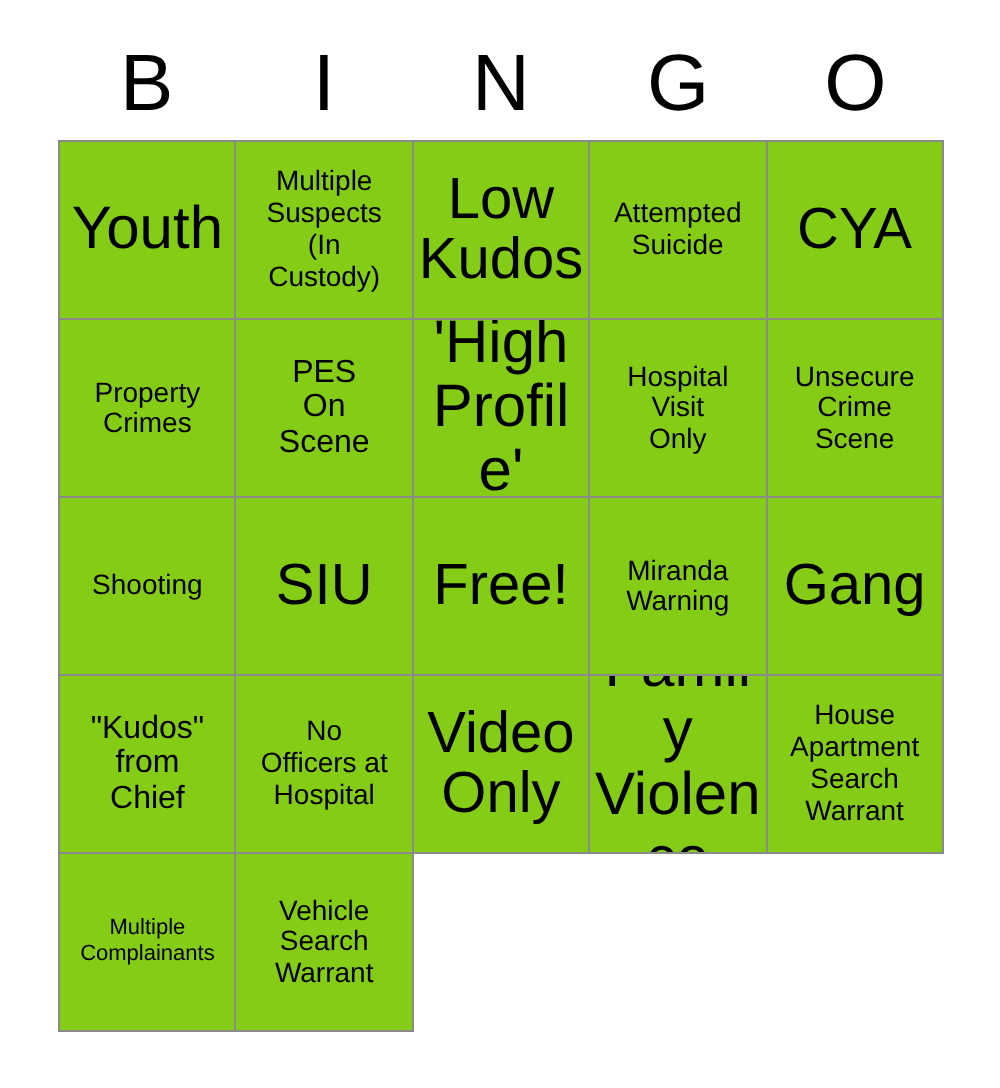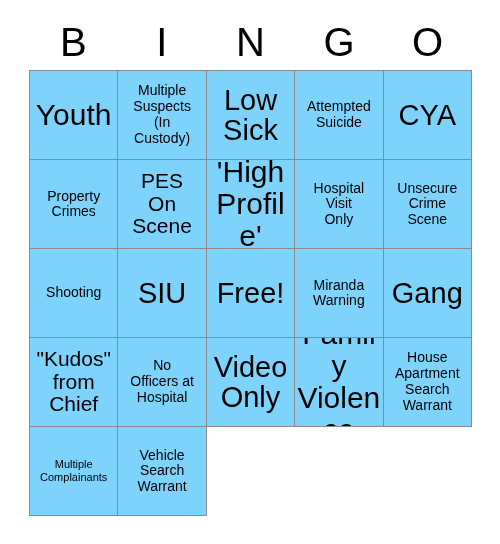--- a/index.html
+++ b/index.html
@@ -57,34 +57,34 @@
   .cell {
     border-right: 1px solid #8a8a8a;
     border-bottom: 1px solid #8a8a8a;
     box-sizing: border-box;
     display: flex;
     align-items: center;
     justify-content: center;
     text-align: center;
     padding: 1px 2px;
     overflow: hidden;
-    background: #7dd3fc;
+    background: #84cc16;
   }
   .cell-text {
     display: block;
     width: 100%;
     line-height: 1.06;
     white-space: pre-line;
     word-wrap: break-word;
   }
   
   .fs-xs  .cell-text { font-size: 11px;  line-height: 1.18; }
   .fs-sm  .cell-text { font-size: 14px;  line-height: 1.14; }
   .fs-md  .cell-text { font-size: 14px;  line-height: 1.10; }
-  .fs-lg  .cell-text { font-size: 21px;  line-height: 1.08; }
+  .fs-lg  .cell-text { font-size: 16px;  line-height: 1.08; }
   .fs-xl  .cell-text { font-size: 30px;  line-height: 1.06; }
   .fs-xxl .cell-text { font-size: 29px;  line-height: 1.04; }
 </style>
 </head>
 <body>
 
 <div class="card">
 
   <div class="header-row">
     <div class="header-cell">B</div>
@@ -99,21 +99,21 @@
         <span class="cell-text">Youth</span>
       </div>
     <div class="cell fs-sm">
         <span class="cell-text">Multiple
 Suspects
 (In
 Custody)</span>
       </div>
     <div class="cell fs-xxl">
         <span class="cell-text">Low
-Sick</span>
+Kudos</span>
       </div>
     <div class="cell fs-sm">
         <span class="cell-text">Attempted
 Suicide</span>
       </div>
 
     <div class="cell fs-xxl">
         <span class="cell-text">CYA</span>
       </div>
     <div class="cell fs-md">

